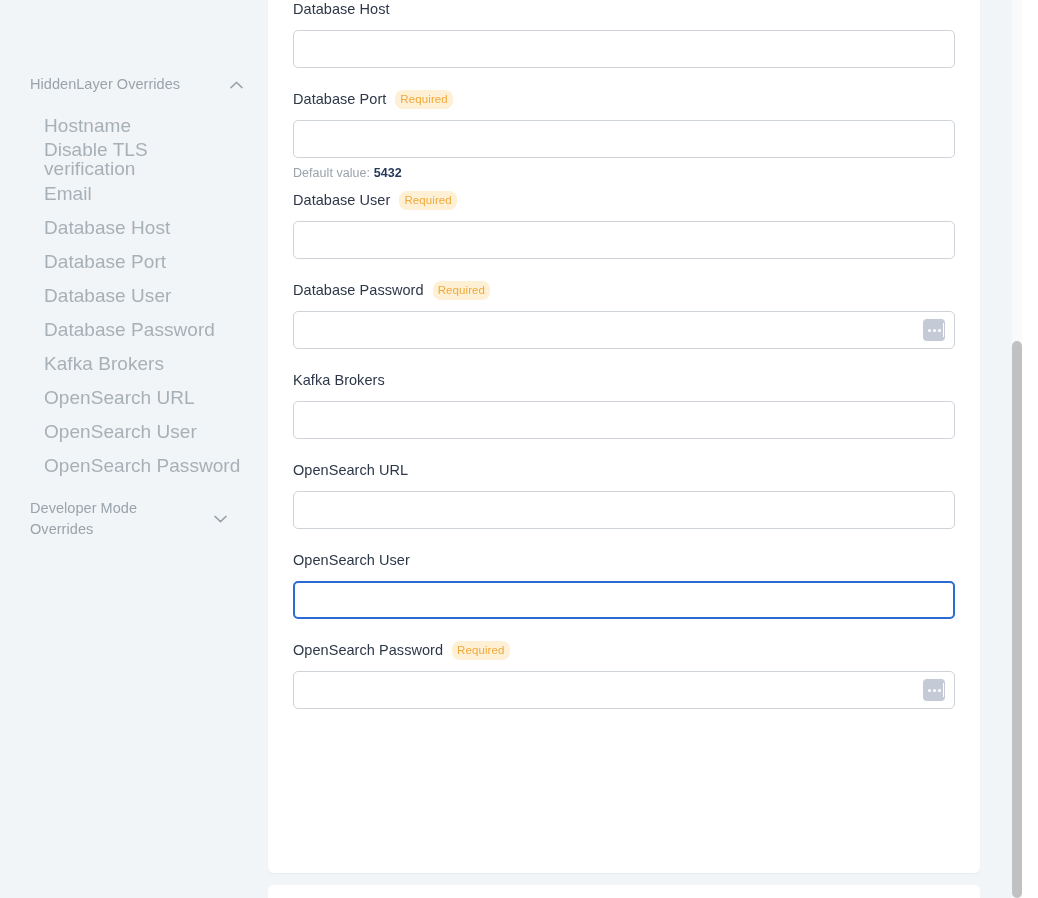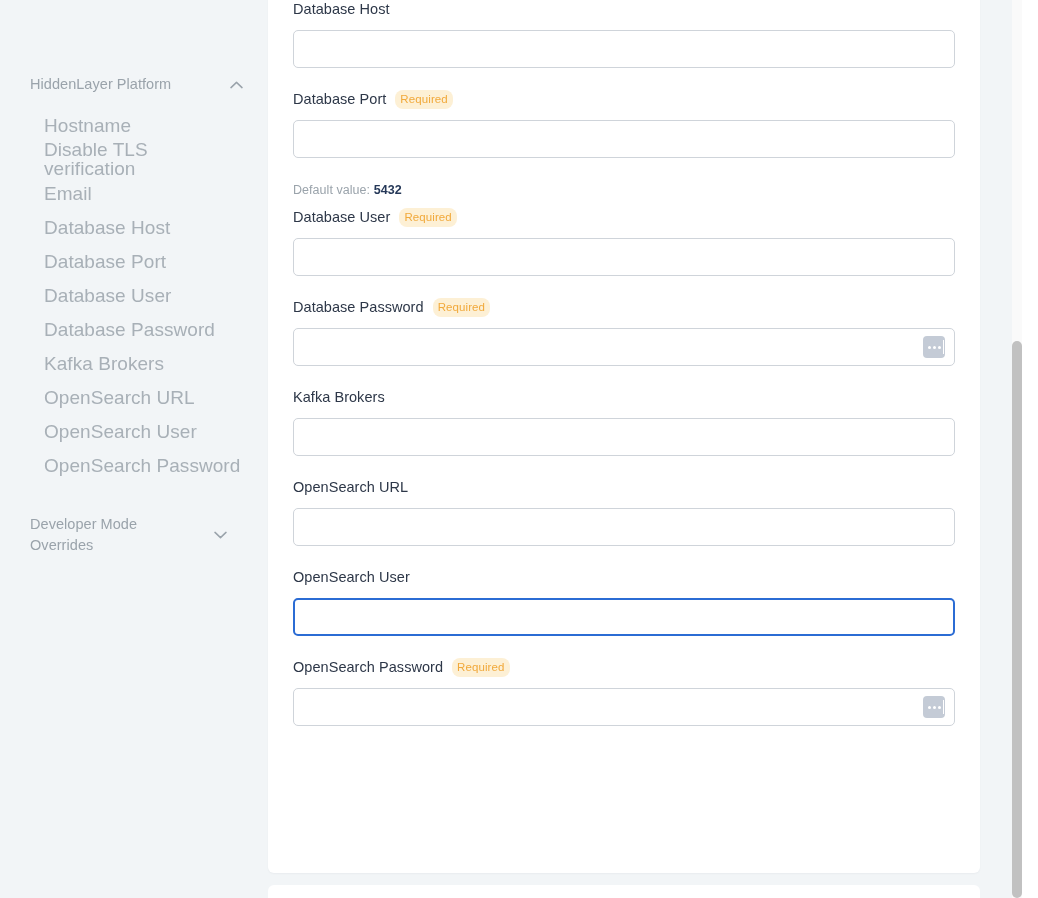--- a/index.html
+++ b/index.html
@@ -65,21 +65,21 @@
     color: #a8b0b7;
     line-height: 19px;
     height: 34px;
     display: flex;
     align-items: center;
     cursor: pointer;
     letter-spacing: 0.05px;
   }
 
   #nav-group-dev {
-    margin-top: 32px;
+    margin-top: 16px;
     padding-right: 40px;
     align-items: center;
   }
   #nav-group-dev .ngh-label {
     line-height: 21px;
     max-width: 150px;
   }
   #nav-group-dev .chev { margin-left: auto; }
 
   
@@ -183,21 +183,21 @@
     position: absolute;
     right: 1px;
     top: 4px;
     width: 1px;
     height: 14px;
     background: #ffffff;
     border-radius: 0;
   }
 
   .default-note {
-    margin-top: 24px;
+    margin-top: 7px;
     font-size: 12.5px;
     color: #9aa3ab;
     line-height: 16px;
     letter-spacing: 0.05px;
   }
   .default-note b {
     color: #253858;
     font-weight: bold;
   }
 
@@ -230,21 +230,21 @@
   }
 </style>
 </head>
 <body>
 
 <div id="app">
 
   <nav id="sidebar">
 
     <div class="nav-group-header" id="nav-group-platform">
-      <span class="ngh-label">HiddenLayer Platform</span>
+      <span class="ngh-label">HiddenLayer Overrides</span>
       <span class="chev">
         <svg width="13" height="8" viewBox="0 0 13 8" aria-hidden="true">
           <path d="M1 6.6L6.5 1.4L12 6.6" fill="none" stroke="#9aa3ab" stroke-width="1.5" stroke-linecap="round" stroke-linejoin="round"></path>
         </svg>
       </span>
     </div>
 
     <div id="platform-items">
         <div class="nav-item">
           <span>Hostname</span>

